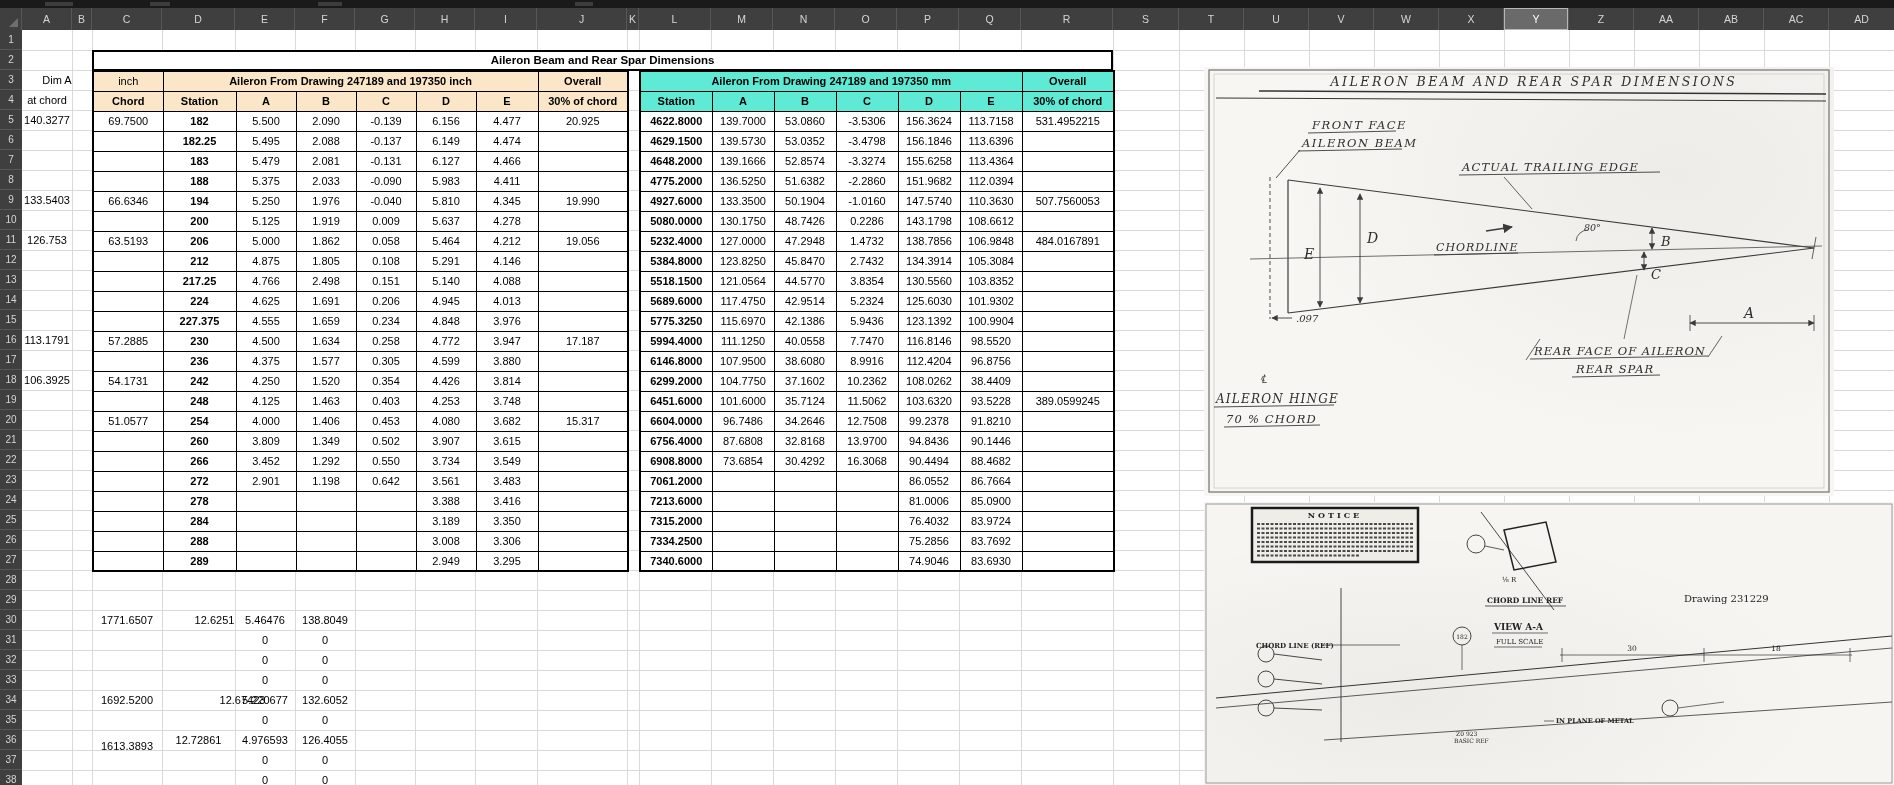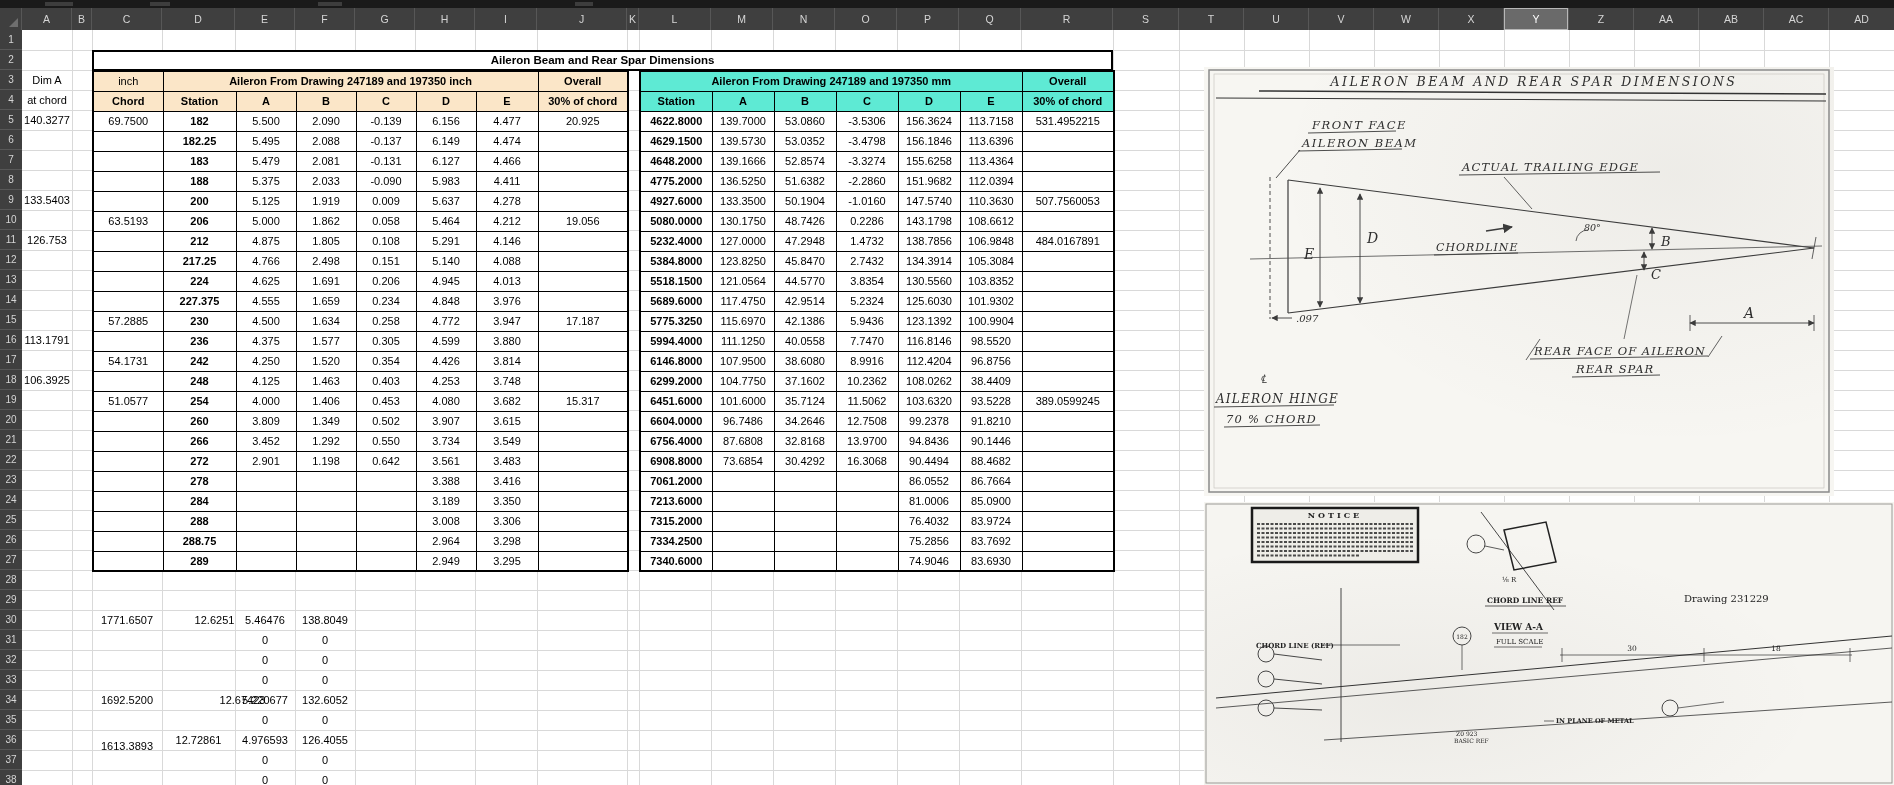--- a/index.html
+++ b/index.html
@@ -203,21 +203,21 @@
       <div class="hl" style="top: 650px;"></div>
       <div class="hl" style="top: 670px;"></div>
       <div class="hl" style="top: 690px;"></div>
       <div class="hl" style="top: 710px;"></div>
       <div class="hl" style="top: 730px;"></div>
       <div class="hl" style="top: 750px;"></div>
       <div class="hl" style="top: 770px;"></div>
     </div>
 
   <div id="overlays">
-      <div class="ocell" style="left: 22px; top: 70px; width: 50px;">Dim A</div>
+      <div class="ocell" style="left: 32px; top: 70px; width: 50px;">Dim A</div>
       <div class="ocell" style="left: 22px; top: 90px; width: 50px;">at chord</div>
       <div class="ocell" style="left: 22px; top: 110px; width: 50px;">140.3277</div>
       <div class="ocell" style="left: 22px; top: 190px; width: 50px;">133.5403</div>
       <div class="ocell" style="left: 22px; top: 230px; width: 50px;">126.753</div>
       <div class="ocell" style="left: 22px; top: 330px; width: 50px;">113.1791</div>
       <div class="ocell" style="left: 22px; top: 370px; width: 50px;">106.3925</div>
       <div class="ocell" style="left: 92px; top: 610px; width: 70px;">1771.6507</div>
       <div class="ocell" style="left: 178px; top: 610px; width: 73px;">12.6251</div>
       <div class="ocell" style="left: 235px; top: 610px; width: 60px;">5.46476</div>
       <div class="ocell" style="left: 295px; top: 610px; width: 60px;">138.8049</div>
@@ -308,20 +308,30 @@
           <td></td>
           <td class="st thickL">188</td>
           <td>5.375</td>
           <td>2.033</td>
           <td>-0.090</td>
           <td>5.983</td>
           <td>4.411</td>
           <td class="thickL"></td>
         </tr>
         <tr>
+          <td>66.6346</td>
+          <td class="st thickL">194</td>
+          <td>5.250</td>
+          <td>1.976</td>
+          <td>-0.040</td>
+          <td>5.810</td>
+          <td>4.345</td>
+          <td class="thickL">19.990</td>
+        </tr>
+        <tr>
           <td></td>
           <td class="st thickL">200</td>
           <td>5.125</td>
           <td>1.919</td>
           <td>0.009</td>
           <td>5.637</td>
           <td>4.278</td>
           <td class="thickL"></td>
         </tr>
         <tr>
@@ -475,30 +485,20 @@
           <td class="thickL"></td>
         </tr>
         <tr>
           <td></td>
           <td class="st thickL">288</td>
           <td></td>
           <td></td>
           <td></td>
           <td>3.008</td>
           <td>3.306</td>
-          <td class="thickL"></td>
-        </tr>
-        <tr>
-          <td></td>
-          <td class="st thickL">288.75</td>
-          <td></td>
-          <td></td>
-          <td></td>
-          <td>2.964</td>
-          <td>3.298</td>
           <td class="thickL"></td>
         </tr>
         <tr>
           <td></td>
           <td class="st thickL">289</td>
           <td></td>
           <td></td>
           <td></td>
           <td>2.949</td>
           <td>3.295</td>

